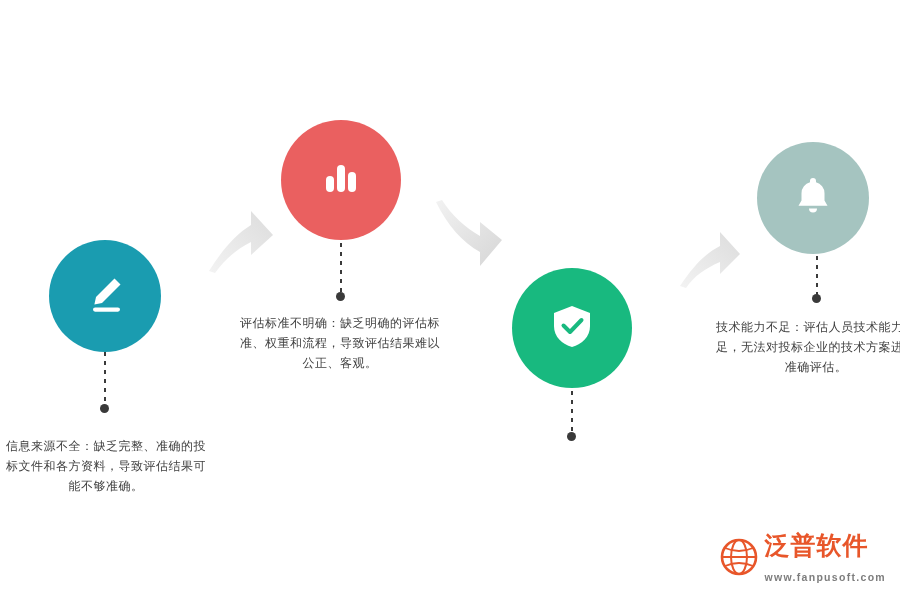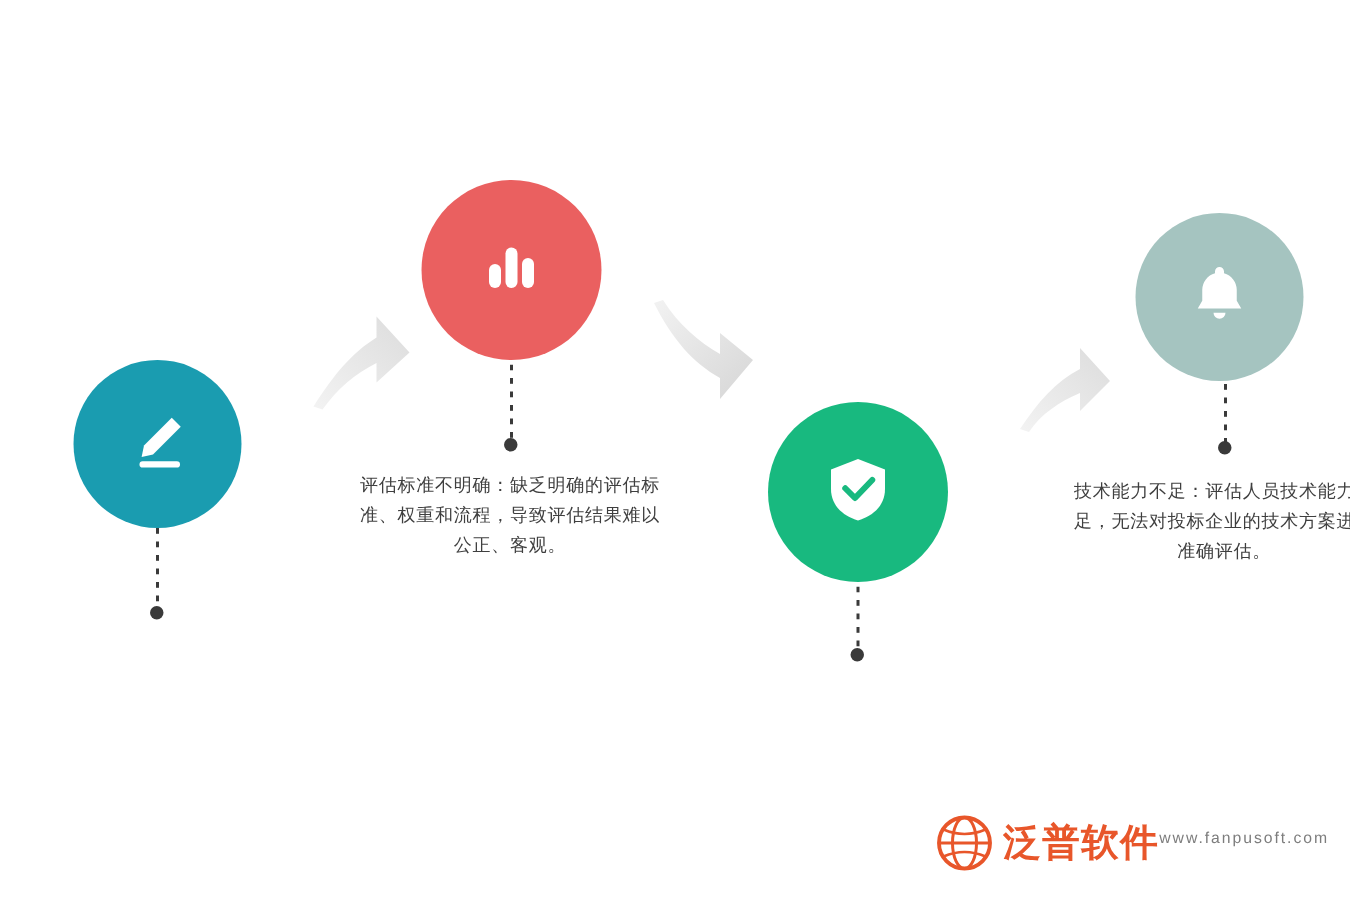--- a/index.html
+++ b/index.html
@@ -70,35 +70,36 @@
     display: flex;
     align-items: center;
   }
   .logo-mark {
     width: 40px;
     height: 40px;
     margin-right: 6px;
   }
   .logo-text-wrap {
     display: flex;
-    flex-direction: row;
+    flex-direction: column;
     justify-content: flex-start;
     line-height: 1;
   }
   .logo-title {
     font-size: 25px;
     font-weight: bold;
     color: #e8562a;
     letter-spacing: 1px;
   }
   .logo-sub {
     font-size: 10.5px;
     color: #7d7d7d;
     letter-spacing: 1.3px;
-    margin-top: 4px;
+    margin-top: 14px;
+    font-weight: bold;
   }
 </style>
 </head>
 <body>
 
 <div class="canvas">
 
   <div class="arrow" style="left:205px; top:205px;">
     <svg width="70" height="70" viewBox="0 0 70 70">
       <defs>
@@ -138,20 +139,21 @@
   <div class="node-circle" style="left:49px; top:240px; width:112px; height:112px; background:#1a9cb0;">
     <span>
       <svg width="48" height="48" viewBox="0 0 48 48">
         <path d="M33.5 8.5 l6 6 -18.5 18.5 -7.6 1.6 1.6 -7.6 Z" fill="#ffffff"></path>
         <rect x="12" y="37.5" width="27" height="4.2" rx="2.1" fill="#ffffff"></rect>
       </svg>
     </span>
   </div>
   <div class="connector" style="left:104px; top:352px; height:53px;"></div>
   <div class="dot" style="left:100px; top:404px;"></div>
+  <div class="caption" style="left:6px; top:437px; width:200px;">信息来源不全：缺乏完整、准确的投标文件和各方资料，导致评估结果可能不够准确。</div>
 
   <div class="node-circle" style="left:281px; top:120px; width:120px; height:120px; background:#ea6060;">
     <span>
       <svg width="46" height="46" viewBox="0 0 46 46">
         <rect x="8" y="21" width="8" height="16" rx="4" fill="#ffffff"></rect>
         <rect x="19" y="10" width="8" height="27" rx="4" fill="#ffffff"></rect>
         <rect x="30" y="17" width="8" height="20" rx="4" fill="#ffffff"></rect>
       </svg>
     </span>
   </div>

